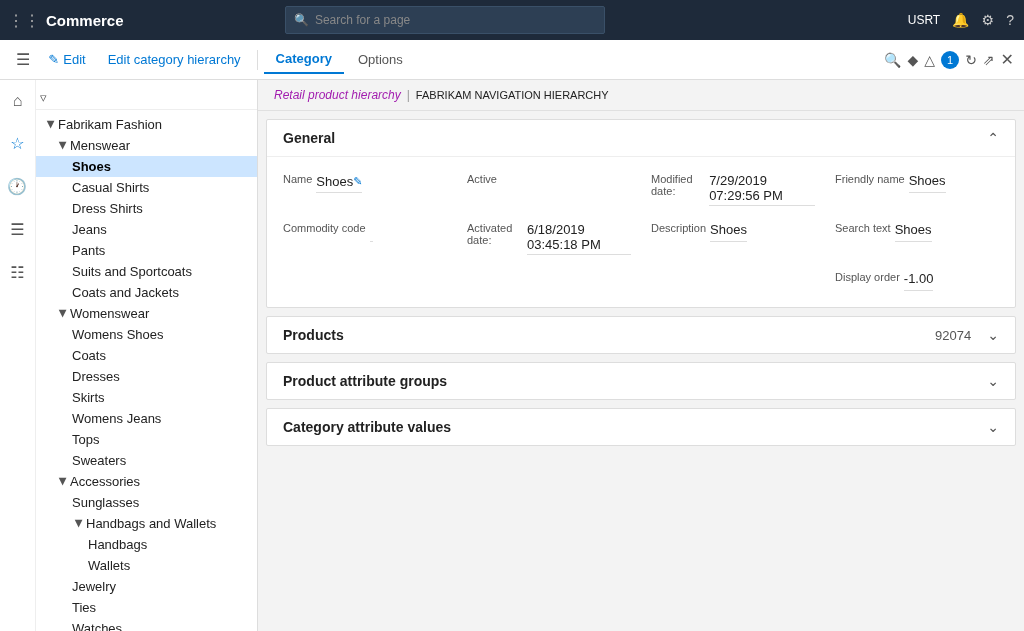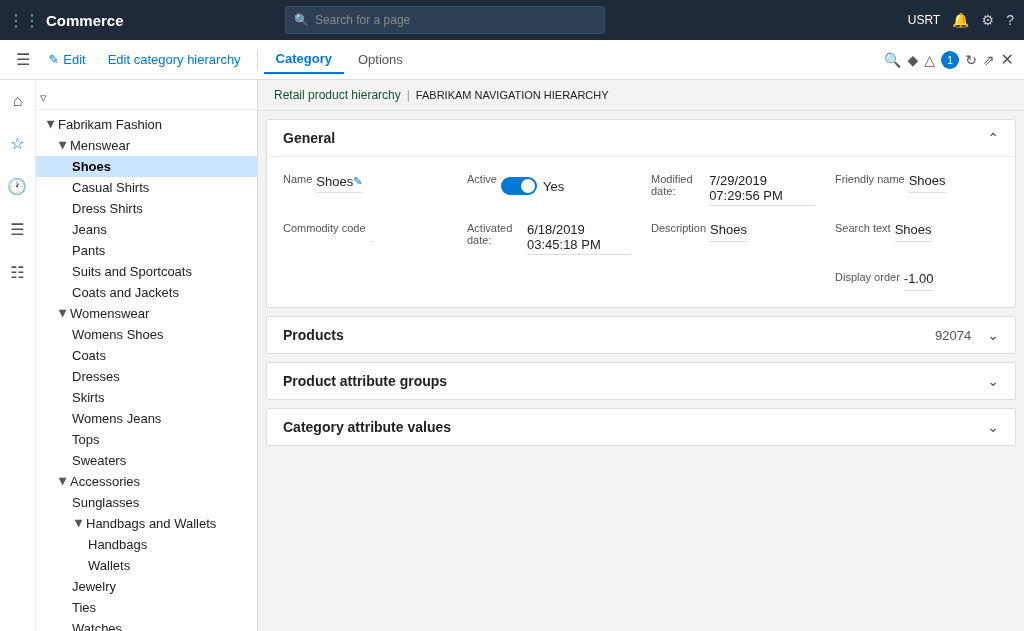--- a/index.html
+++ b/index.html
@@ -144,21 +144,21 @@
       background: #f3f3f3;
       padding: 8px 16px;
       font-size: 12px;
       color: #555;
       display: flex;
       align-items: center;
       gap: 6px;
       border-bottom: 1px solid #e0e0e0;
     }
     .breadcrumb-sep { color: #999; }
-    .breadcrumb-link { color: #14532d; cursor: pointer; }
+    .breadcrumb-link { color: #a21caf; cursor: pointer; font-style: italic; }
     .breadcrumb-current { color: #222; font-weight: 400; text-transform: uppercase; font-size: 11px; }
 
     
     .section {
       background: #fff;
       margin: 8px 8px 0 8px;
       border: 1px solid #ddd;
       border-radius: 2px;
     }
     .section-header {
@@ -408,24 +408,20 @@
           <div class="form-field">
             <span class="form-label">Name</span>
             <div class="form-value editable">
               <span>Shoes</span>
               <span class="edit-icon">✎</span>
             </div>
           </div>
 
           <div class="form-field">
             <span class="form-label">Active</span>
-            <div class="toggle-wrap">
-              <div class="toggle"></div>
-              <span class="toggle-label">Yes</span>
-            </div>
           </div>
 
           <div class="form-field">
             <span class="form-label">Modified date:</span>
             <div class="form-value">7/29/2019 07:29:56 PM</div>
           </div>
 
           <div class="form-field">
             <span class="form-label">Friendly name</span>
             <div class="form-value">Shoes</div>

